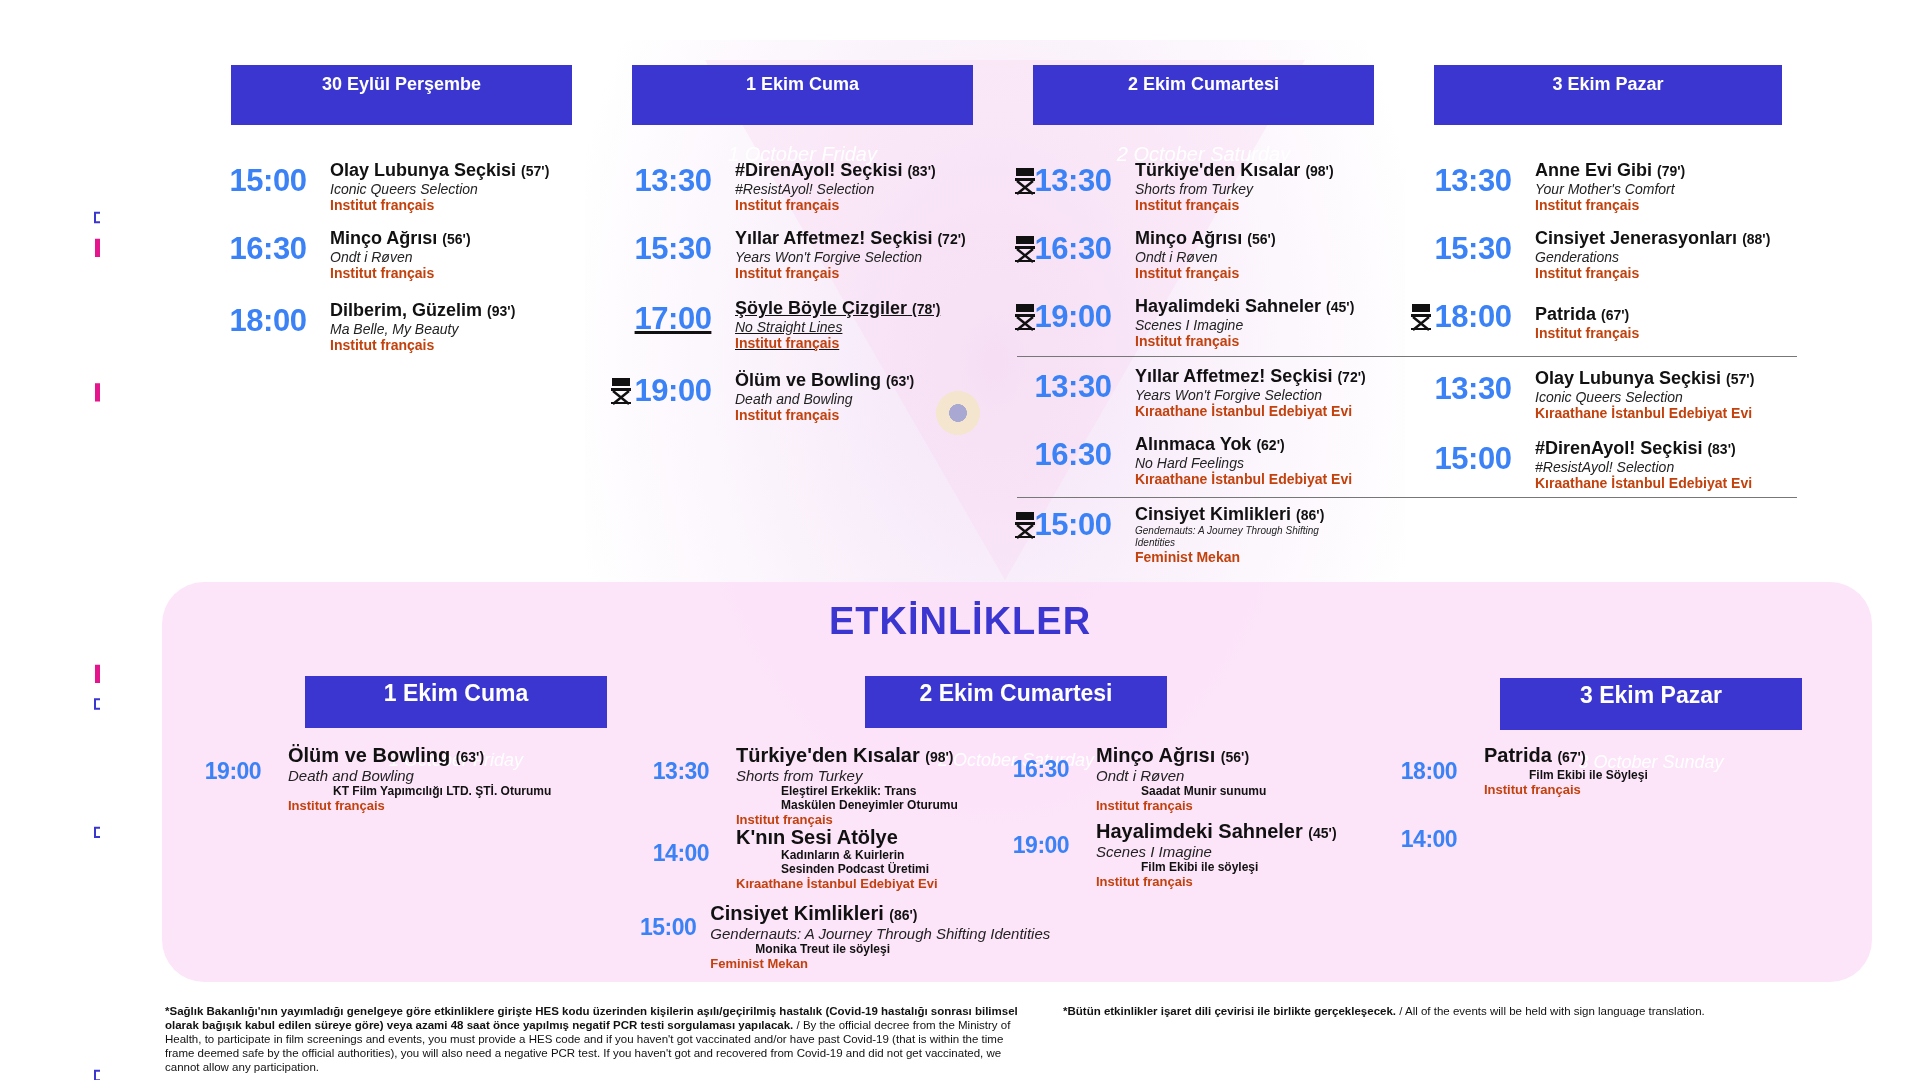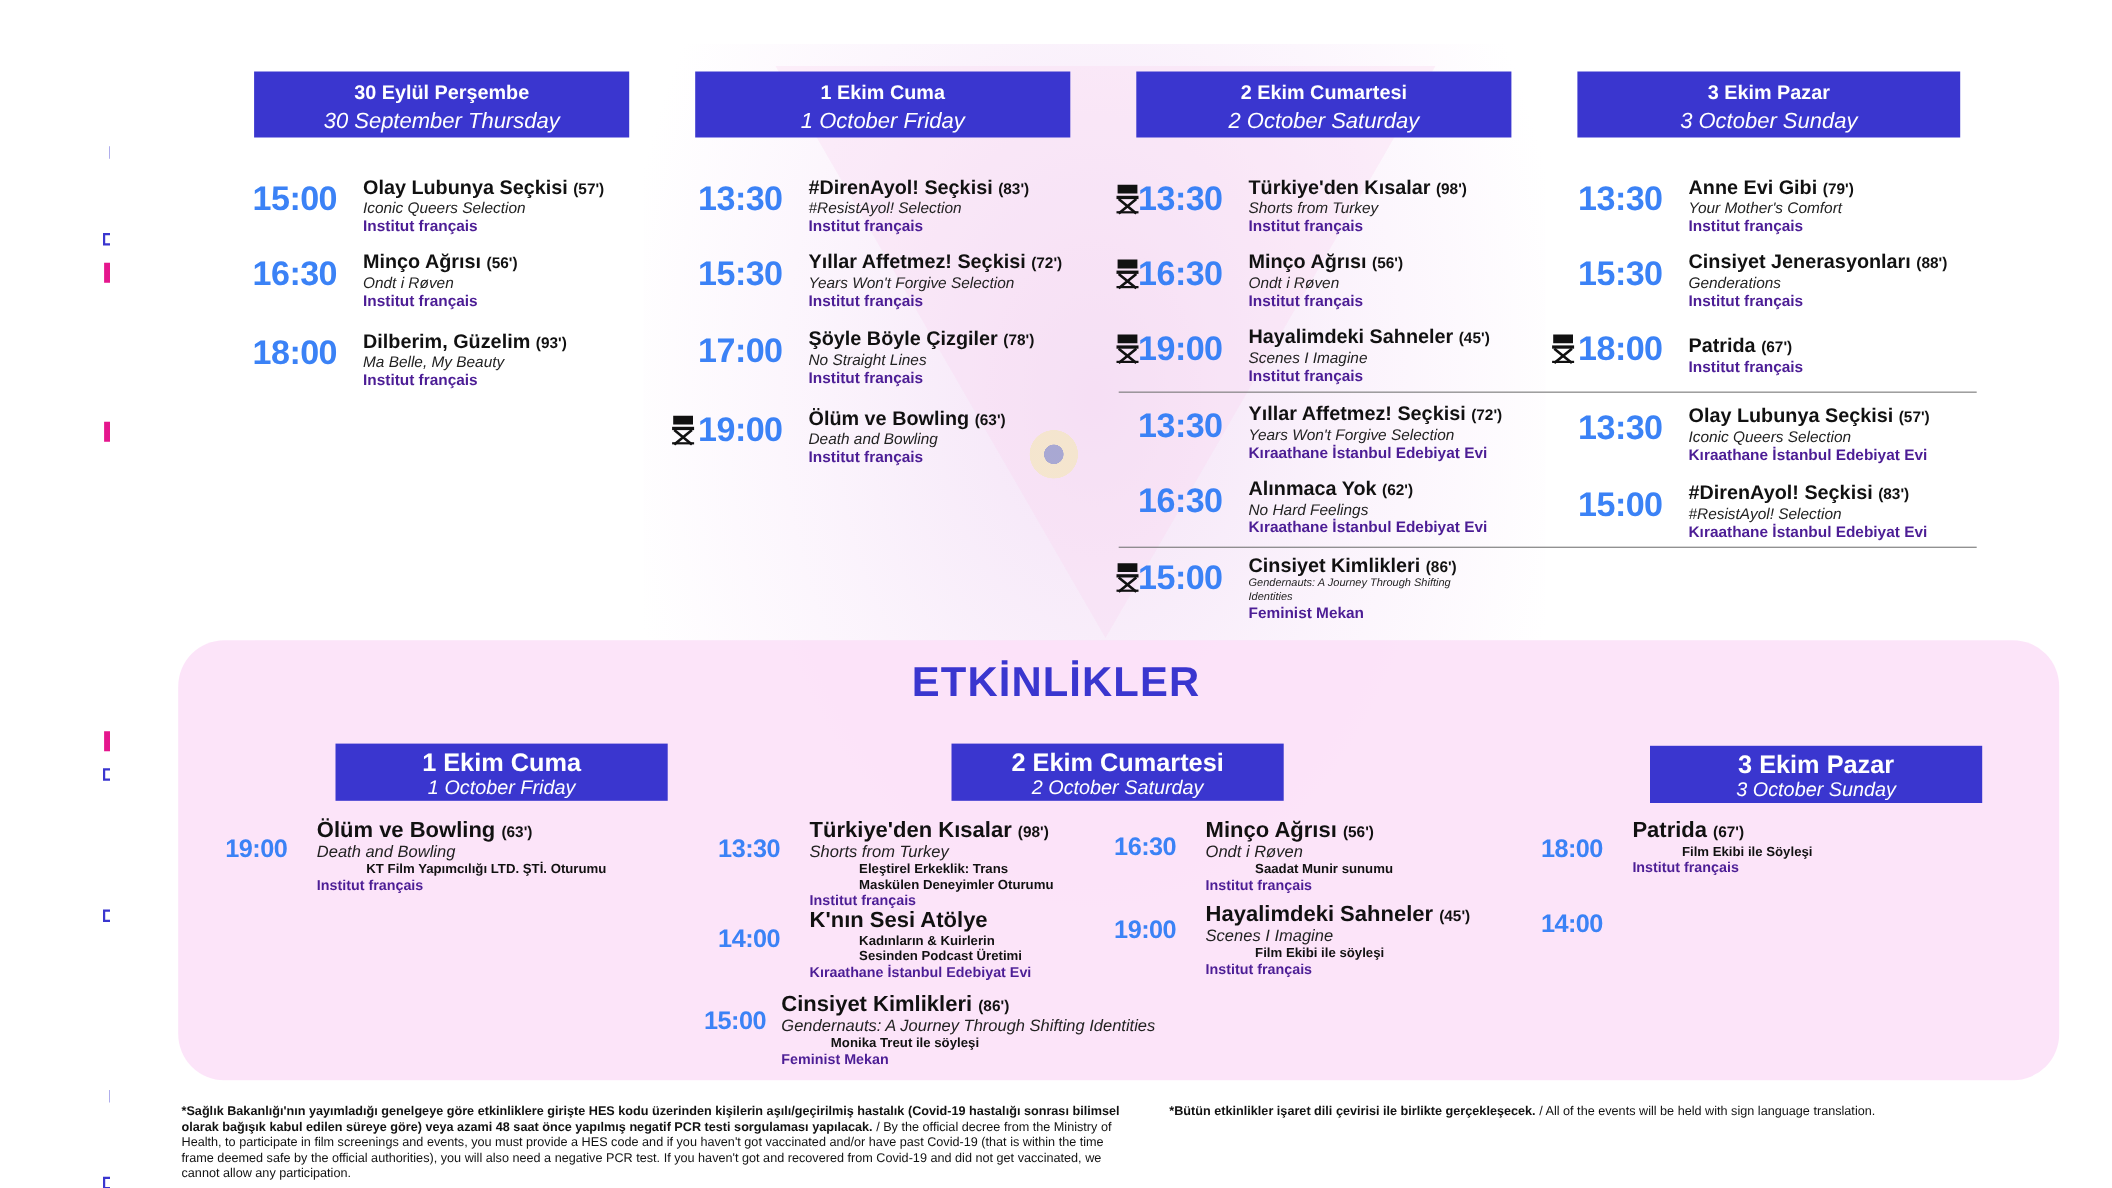--- a/index.html
+++ b/index.html
@@ -32,35 +32,35 @@
       white-space: nowrap; font-family: "DejaVu Sans", sans-serif; font-size: 104px; line-height: 92px; letter-spacing: -2px;
     }
     .vertical .outline { color: transparent; -webkit-text-stroke: 2px #3a36cf; }
     .vertical .filled { color: #e5168d; font-weight: bold; }
 
     
     .hdr {
       position: absolute; background: #3a36cf; color: #fff; text-align: center; height: 60px;
     }
     .hdr .tr { display: block; font-weight: bold; font-size: 18px; line-height: 30px; padding-top: 4px; }
-    .hdr .en { display: block; font-style: italic; font-size: 20px; line-height: 22px; }
+    .hdr .en { display: block; font-style: italic; font-size: 20px; line-height: 22px; margin-top: 44px; }
 
     
     .col { position: absolute; }
     .row { position: relative; display: flex; align-items: flex-start; }
     .time {
       color: #3b82f6; font-weight: bold; font-size: 31px; letter-spacing: -0.5px; width: 110px; text-align: center;
       padding-right: 14px; line-height: 34px; margin-top: 4px;
     }
     .info { flex: 1; }
     .title { font-weight: bold; font-size: 18px; line-height: 20px; color: #111; white-space: nowrap; }
     .title .dur { font-size: 14px; }
     .en-title { font-style: italic; font-size: 14px; line-height: 16px; color: #222; white-space: nowrap; }
     .en-title.small { font-size: 10px; line-height: 12px; }
-    .venue { font-weight: bold; font-size: 14px; line-height: 17px; color: #4c1d95; white-space: nowrap; }
+    .venue { font-weight: bold; font-size: 14px; line-height: 17px; color: #c2410c; white-space: nowrap; }
     .note { font-weight: bold; font-size: 12px; line-height: 14px; color: #111; padding-left: 45px; }
 
     .chair {
       position: absolute; width: 24px; height: 30px;
     }
 
     .divider { position: absolute; height: 1px; background: #777; }
 
     
     .events {
@@ -149,21 +149,21 @@
     </div>
   </div>
   <div class="row" style="height:70px;">
     <div class="time">15:30</div>
     <div class="info">
       <div class="title"><span>Yıllar Affetmez! Seçkisi</span> <span class="dur">(72')</span></div>
       <div class="en-title">Years Won't Forgive Selection</div>
       <div class="venue">Institut français</div>
     </div>
   </div>
-  <div class="row" style="height:72px;">
+  <div class="row" style="height:72px;text-decoration:underline;">
     <div class="time">17:00</div>
     <div class="info">
       <div class="title"><span>Şöyle Böyle Çizgiler</span> <span class="dur">(78')</span></div>
       <div class="en-title">No Straight Lines</div>
       <div class="venue">Institut français</div>
     </div>
   </div>
   <div class="row">
     <svg class="chair" style="left:-16px; top:6px;" viewBox="0 0 24 30">
       <path d="M3 2 L21 2 L21 10 L3 10 Z" fill="#111"></path>

